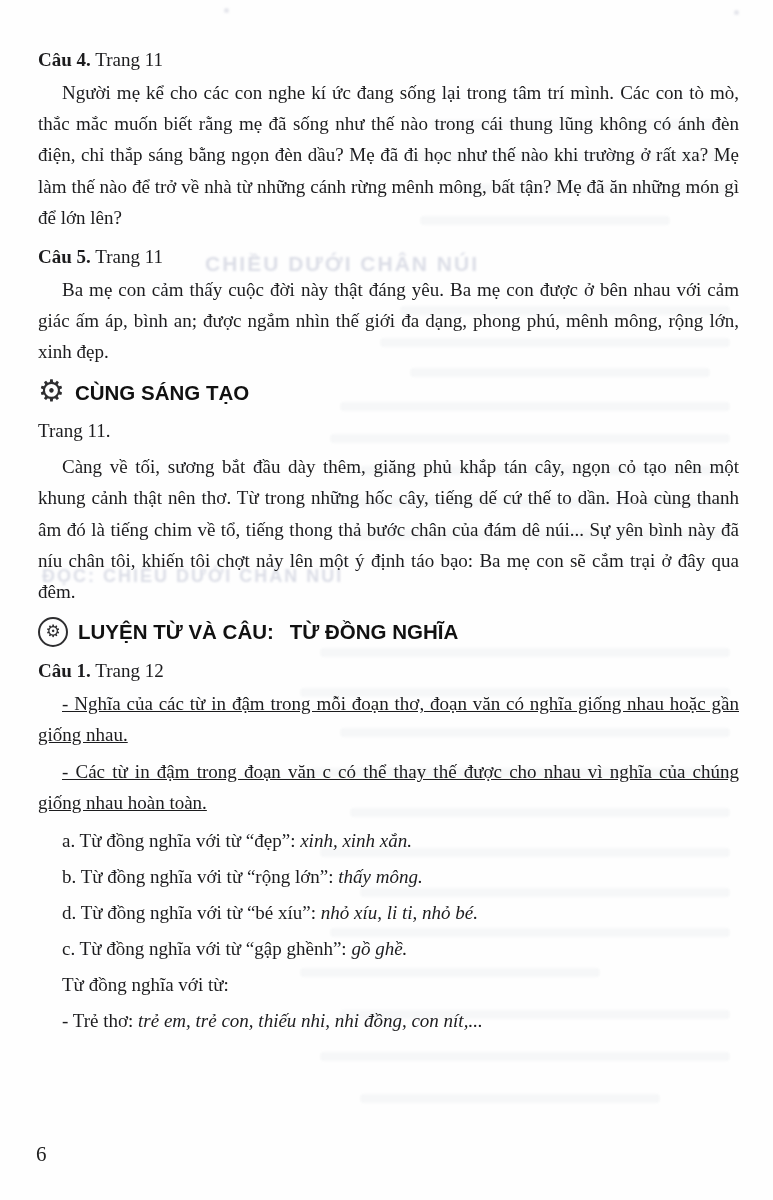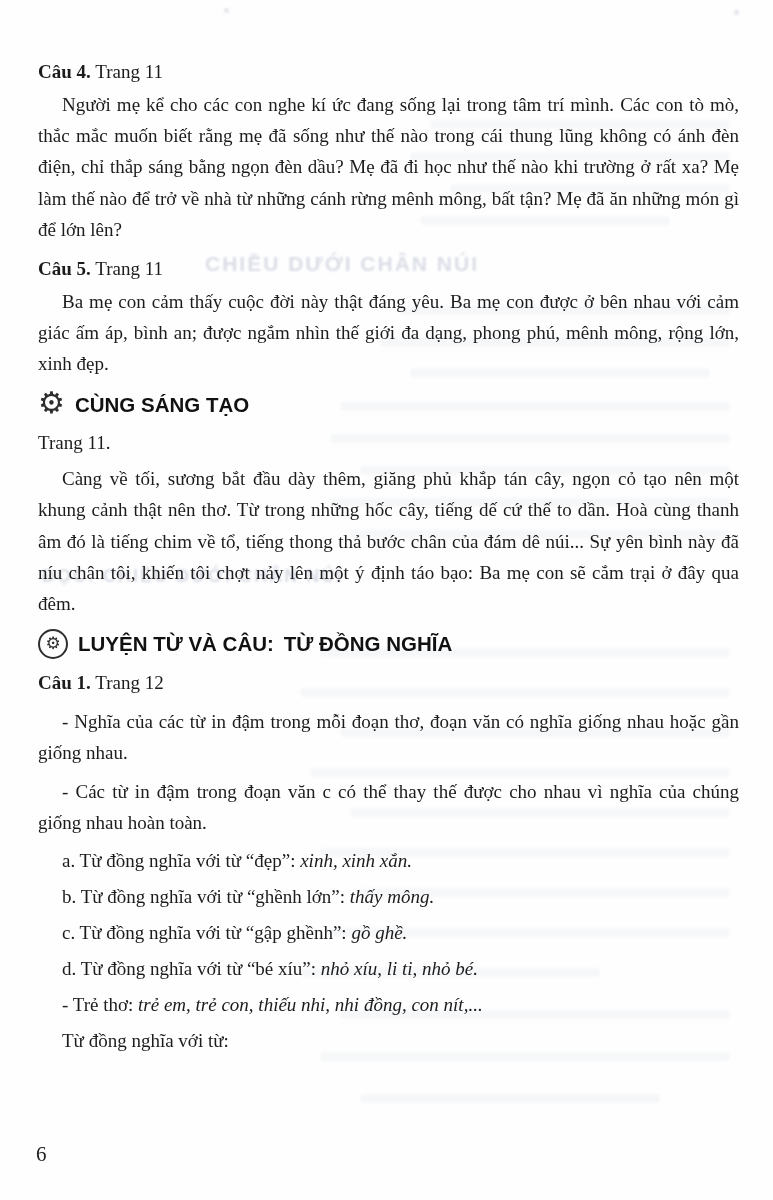--- a/index.html
+++ b/index.html
@@ -15,35 +15,35 @@
   .ghost{position:absolute;inset:0;z-index:0;pointer-events:none;filter:blur(1.2px);}
   .ghost .bar{position:absolute;height:9px;background:#9aa0b8;opacity:.08;border-radius:4px;}
   .ghost .gtitle{
     position:absolute;font-family:"Liberation Sans",sans-serif;font-weight:bold;
     letter-spacing:2px;color:#8b93b0;opacity:.30;white-space:nowrap;
   }
   .ghost .dot{position:absolute;width:5px;height:5px;border-radius:50%;background:#9aa0b8;opacity:.25;}
   
   .content{
     position:relative;z-index:1;
-    padding:56px 34px 0 38px;
+    padding:44px 34px 0 38px;
     font-size:19px;line-height:1.64;
   }
   .q-head{margin:0 0 2px 0;}
   .q-head b{font-weight:bold;}
   p.body{margin:0 0 8px 0;text-align:justify;text-indent:24px;}
-  p.item{margin:8px 0 6px 0;text-align:justify;text-indent:24px;}
+  p.item{margin:0 0 6px 0;text-align:justify;text-indent:24px;text-decoration:underline;}
   p.one-line{margin:0 0 5px 0;text-indent:24px;}
   .sec-head{
     display:flex;align-items:center;gap:10px;
     margin:8px 0 6px 0;
     font-family:"Liberation Sans","DejaVu Sans",sans-serif;
     font-weight:bold;font-size:20.5px;color:#111;
   }
-  .sec-head .title-suffix{margin-left:0;}
+  .sec-head .title-suffix{margin-left:6px;}
   .gear-badge{
     font-size:30px;line-height:30px;color:#2e2e30;
     display:inline-block;transform:translateY(-1px);
   }
   .gear-circle{
     width:30px;height:30px;border:2.2px solid #2e2e30;border-radius:50%;
     display:inline-flex;align-items:center;justify-content:center;
     font-size:17px;color:#2e2e30;box-sizing:border-box;
   }
   i{font-style:italic;text-align:right;}
@@ -107,23 +107,23 @@
       <span class="gear-circle">⚙</span>
       <span>LUYỆN TỪ VÀ CÂU:</span>
       <span class="title-suffix">TỪ ĐỒNG NGHĨA</span>
     </div>
 
     <p class="q-head"><b>Câu 1.</b> <span>Trang 12</span></p>
     <p class="item">- Nghĩa của các từ in đậm trong mỗi đoạn thơ, đoạn văn có nghĩa giống nhau hoặc gần giống nhau.</p>
     <p class="item">- Các từ in đậm trong đoạn văn c có thể thay thế được cho nhau vì nghĩa của chúng giống nhau hoàn toàn.</p>
 
     <p class="one-line"><span>a. Từ đồng nghĩa với từ “đẹp”:</span> <i>xinh, xinh xắn.</i></p>
-    <p class="one-line"><span>b. Từ đồng nghĩa với từ “ghềnh lớn”:</span> <i>thấy mông.</i></p>
+    <p class="one-line"><span>b. Từ đồng nghĩa với từ “rộng lớn”:</span> <i>thấy mông.</i></p>
+    <p class="one-line"><span>d. Từ đồng nghĩa với từ “bé xíu”:</span> <i>nhỏ xíu, li ti, nhỏ bé.</i></p>
     <p class="one-line"><span>c. Từ đồng nghĩa với từ “gập ghềnh”:</span> <i>gồ ghề.</i></p>
-    <p class="one-line"><span>d. Từ đồng nghĩa với từ “bé xíu”:</span> <i>nhỏ xíu, li ti, nhỏ bé.</i></p>
 
+    <p class="one-line">Từ đồng nghĩa với từ:</p>
     <p class="one-line"><span>- Trẻ thơ:</span> <i>trẻ em, trẻ con, thiếu nhi, nhi đồng, con nít,...</i></p>
-    <p class="one-line">Từ đồng nghĩa với từ:</p>
 
   </main>
 
   <div class="page-number">6</div>
 </div>
 
 </body></html>

